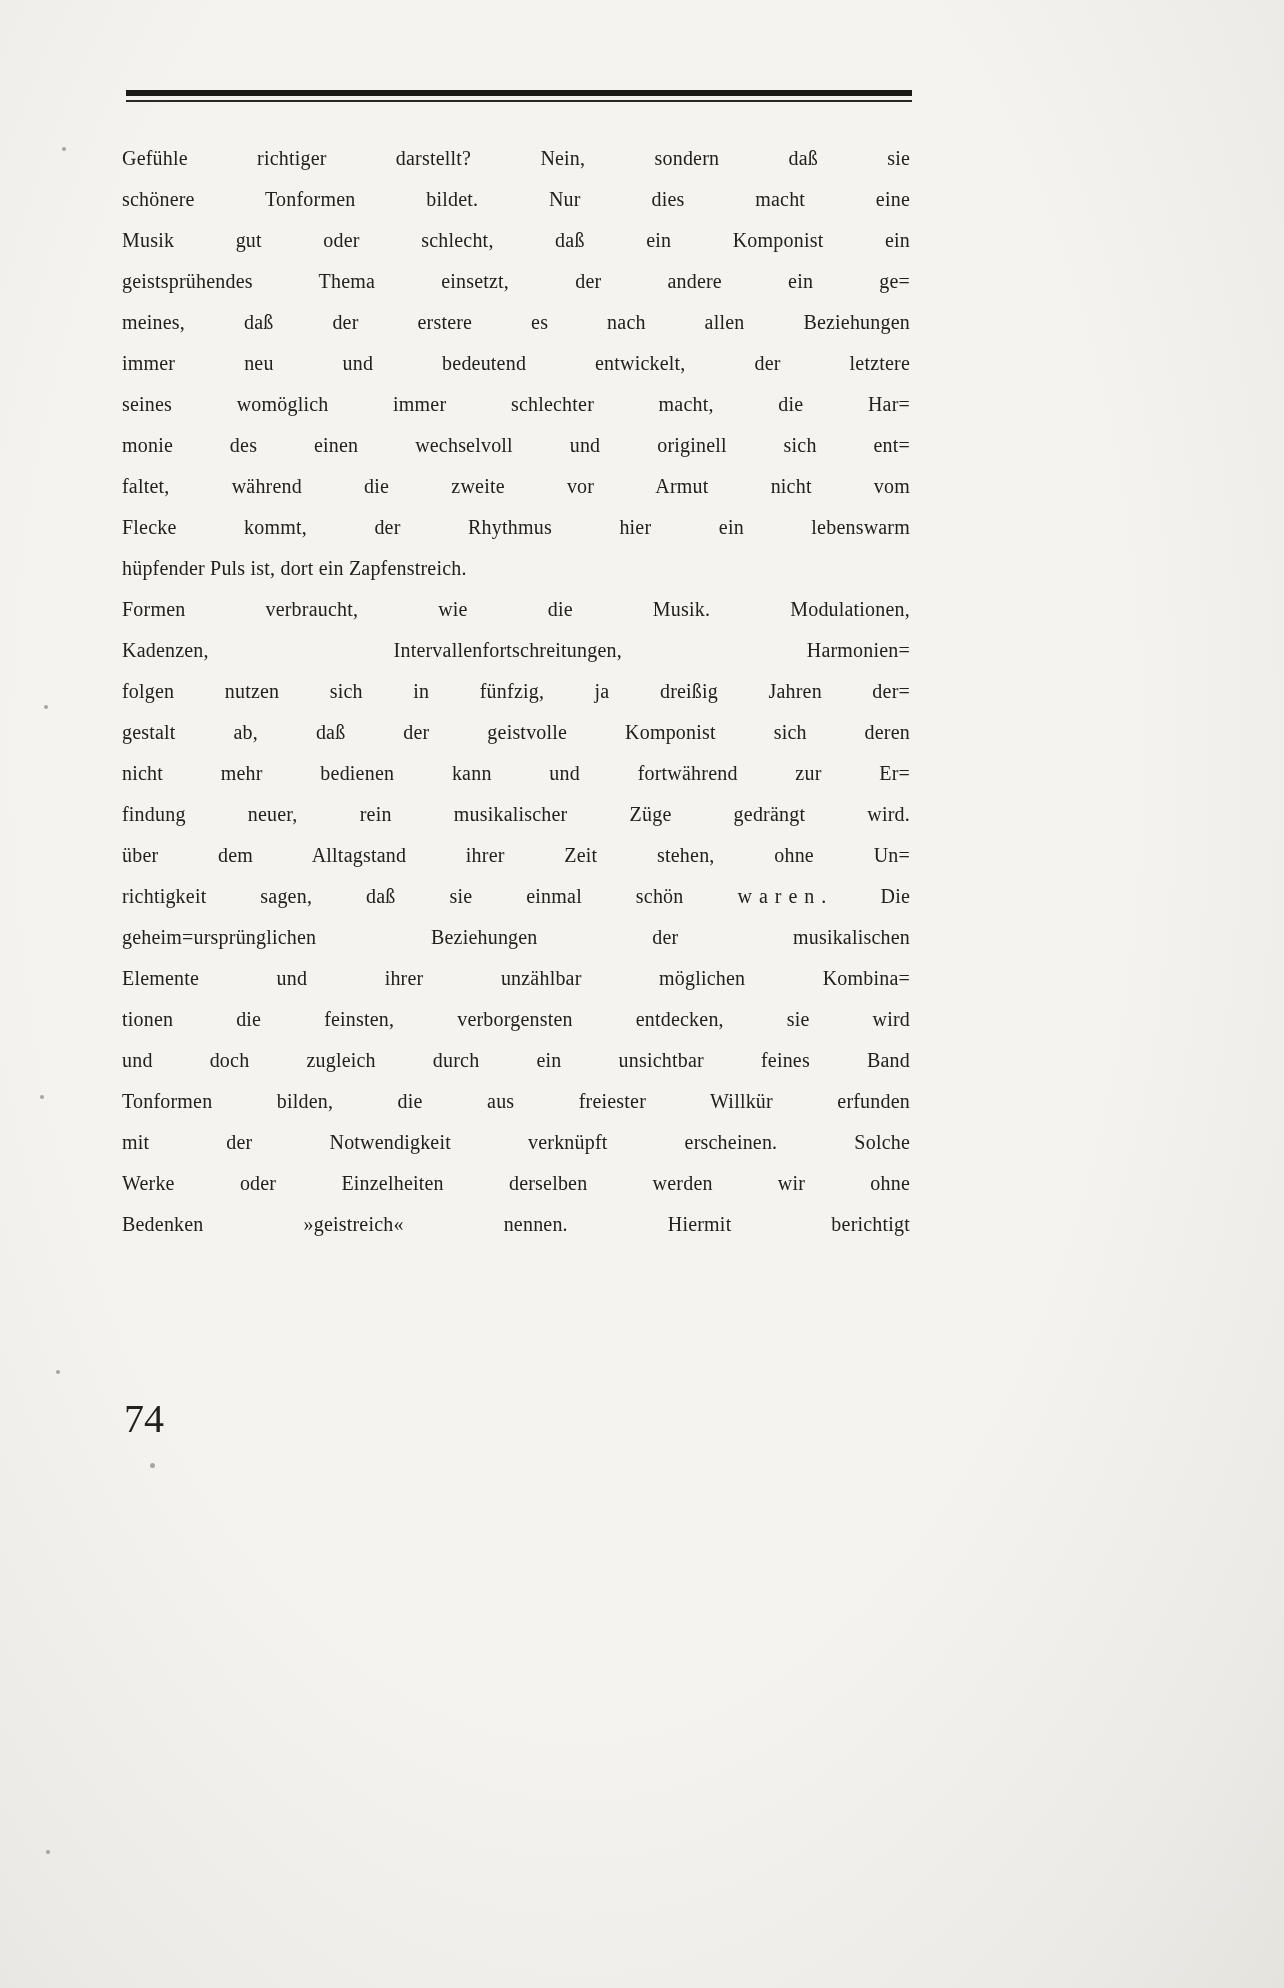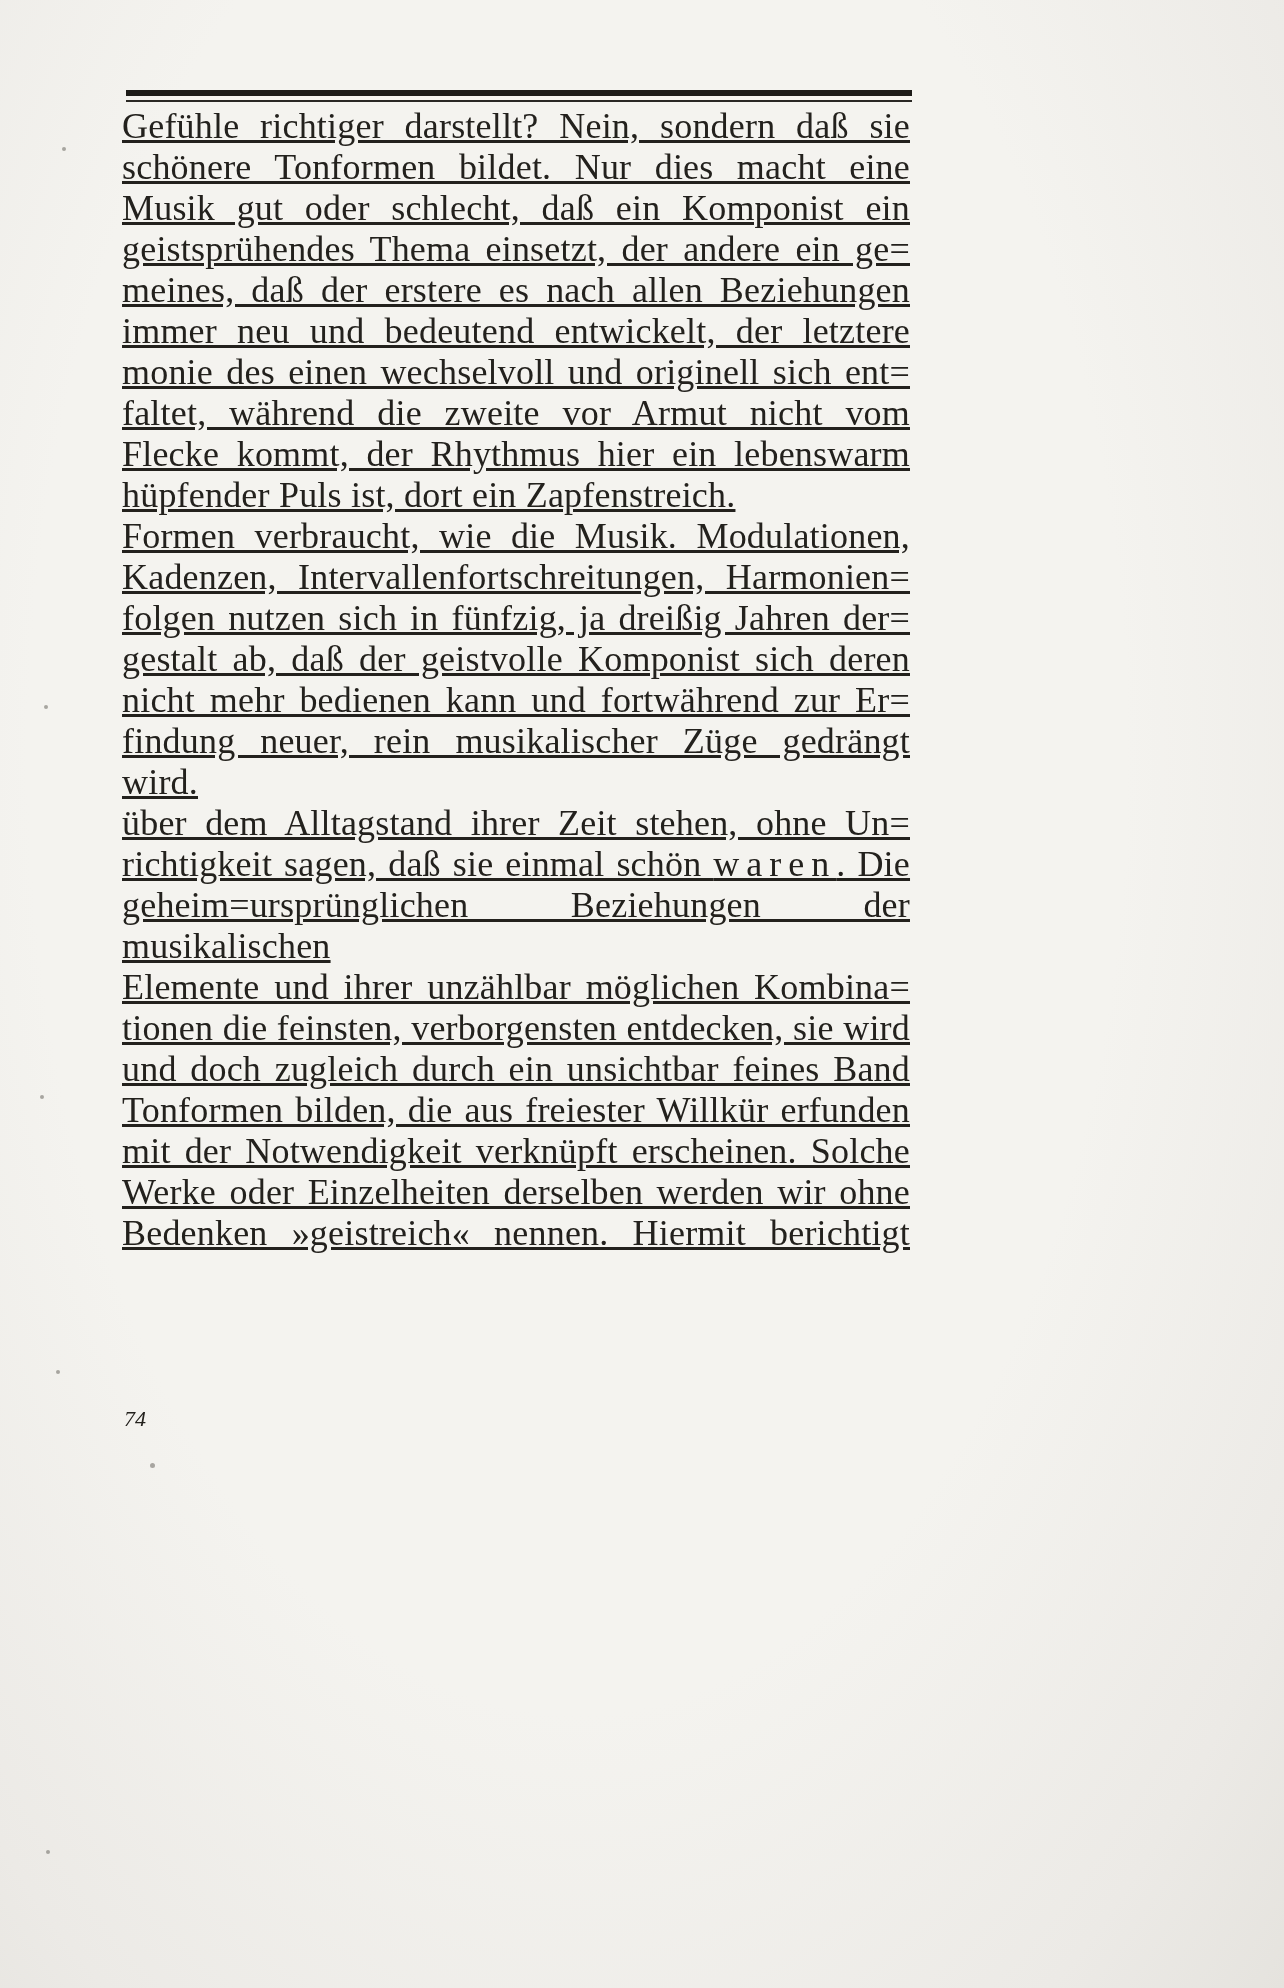--- a/index.html
+++ b/index.html
@@ -25,48 +25,46 @@
     left: 126px;
     top: 90px;
     width: 786px;
     height: 4px;
     border-top: 6px solid #1d1b18;
     border-bottom: 2px solid #2a2824;
   }
   .text-block {
     position: absolute;
     left: 122px;
-    top: 106px;
+    top: 138px;
     width: 788px;
-    font-size: 36px;
+    font-size: 20px;
     line-height: 41px;
     letter-spacing: 0.2px;
-    text-decoration: underline;
   }
   .line {
     text-align: justify;
     text-align-last: justify;
   }
   .line.flush {
     text-align-last: left;
   }
   .line.indent {
     text-indent: 42px;
   }
   .sperr {
     letter-spacing: 7px;
     margin-top: 20px;
   }
   .page-number {
     position: absolute;
     left: 124px;
     top: 1398px;
-    font-size: 22px;
+    font-size: 40px;
     line-height: 41px;
-    font-style: italic;
   }
   .speck {
     position: absolute;
     background: #8d8b85;
     border-radius: 50%;
     opacity: 0.75;
   }
   .speck.s1 { left: 62px;  top: 147px;  width: 4px; height: 4px; }
   .speck.s2 { left: 44px;  top: 705px;  width: 4px; height: 4px; }
   .speck.s3 { left: 40px;  top: 1095px; width: 4px; height: 4px; }
@@ -80,20 +78,21 @@
 <div class="page">
   <div class="top-rule"></div>
 
   <div class="text-block" id="text-block">
       <div class="line">Gefühle richtiger darstellt? Nein, sondern daß sie</div>
       <div class="line">schönere Tonformen bildet. Nur dies macht eine</div>
       <div class="line">Musik gut oder schlecht, daß ein Komponist ein</div>
       <div class="line">geistsprühendes Thema einsetzt, der andere ein ge=</div>
       <div class="line">meines, daß der erstere es nach allen Beziehungen</div>
       <div class="line">immer neu und bedeutend entwickelt, der letztere</div>
+      <div class="line">seines womöglich immer schlechter macht, die Har=</div>
       <div class="line">monie des einen wechselvoll und originell sich ent=</div>
       <div class="line">faltet, während die zweite vor Armut nicht vom</div>
       <div class="line">Flecke kommt, der Rhythmus hier ein lebenswarm</div>
       <div class="line flush">hüpfender Puls ist, dort ein Zapfenstreich.</div>
       <div class="line">Formen verbraucht, wie die Musik. Modulationen,</div>
       <div class="line">Kadenzen, Intervallenfortschreitungen, Harmonien=</div>
       <div class="line">folgen nutzen sich in fünfzig, ja dreißig Jahren der=</div>
       <div class="line">gestalt ab, daß der geistvolle Komponist sich deren</div>
       <div class="line">nicht mehr bedienen kann und fortwährend zur Er=</div>
       <div class="line">findung neuer, rein musikalischer Züge gedrängt wird.</div>

